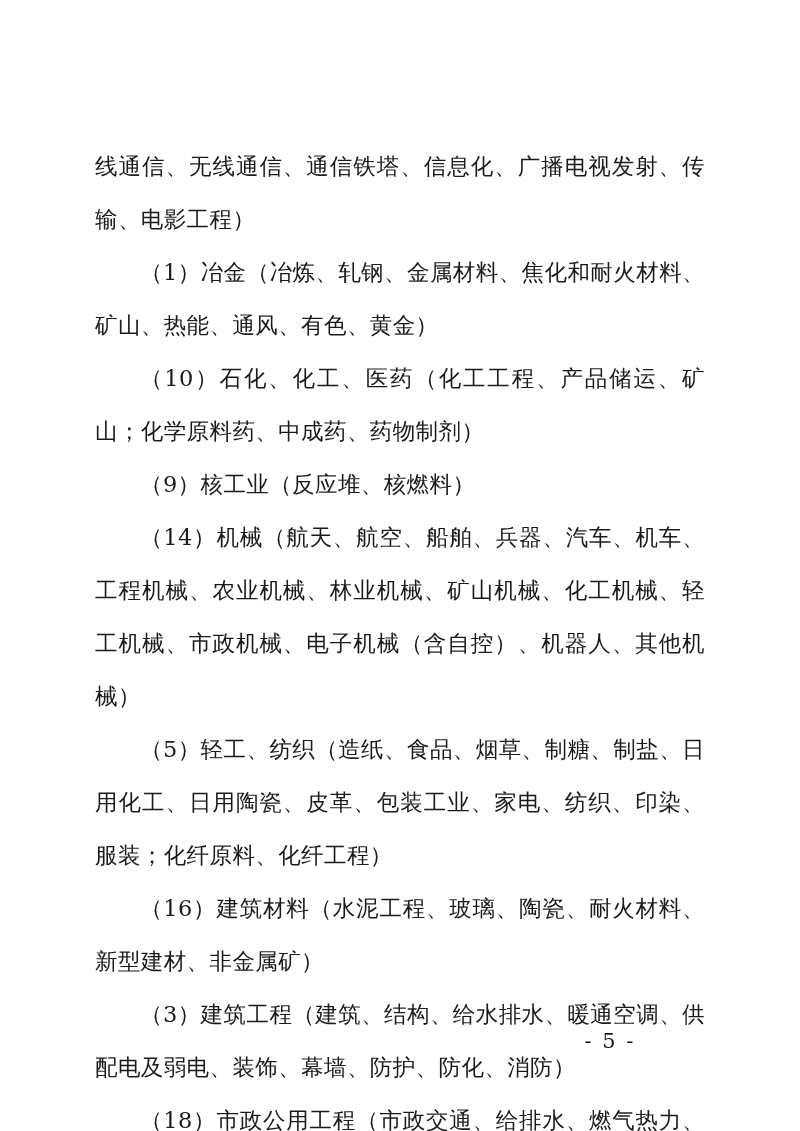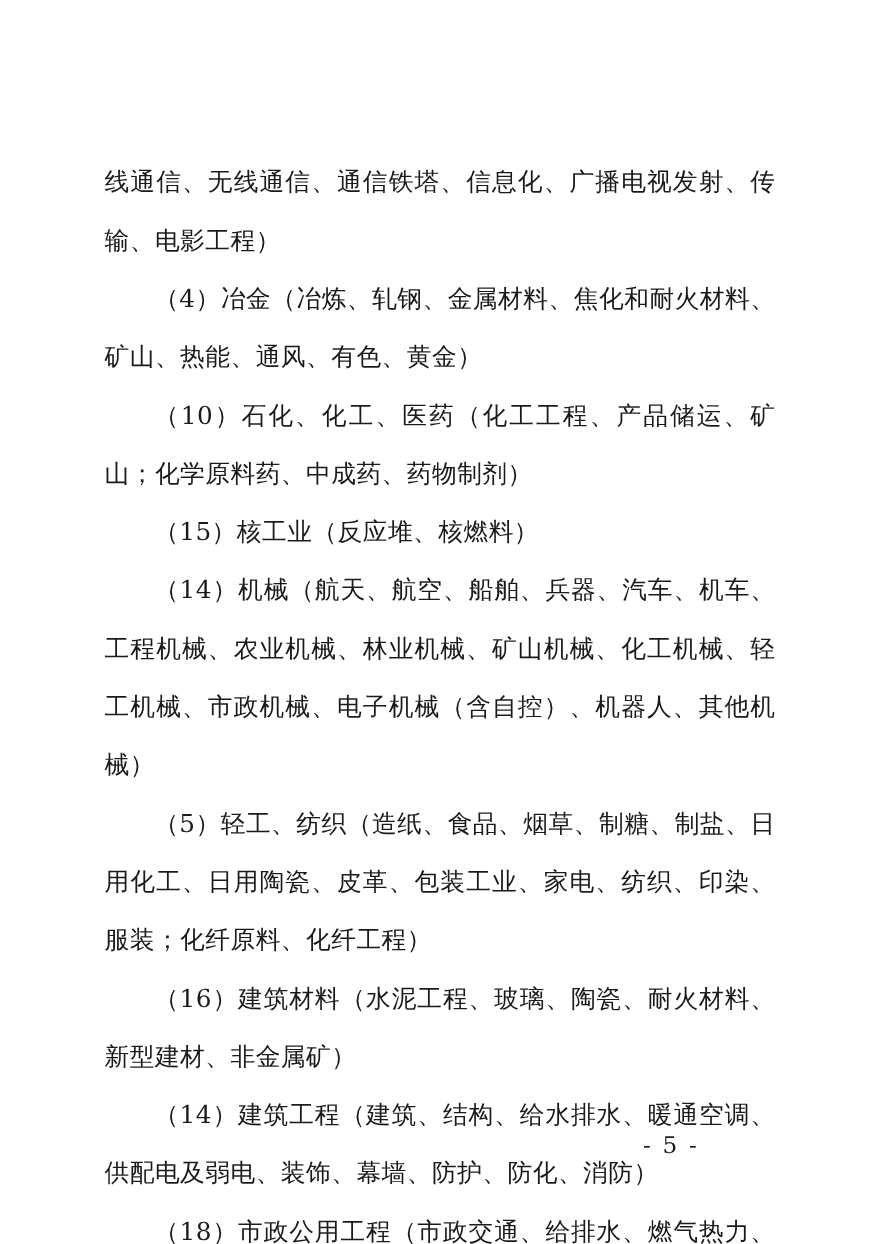--- a/index.html
+++ b/index.html
@@ -53,26 +53,26 @@
     display: inline-block;
     padding-left: 420px;
   }
 </style>
 </head>
 <body>
 
 <div class="page">
   <div class="body-text">
     <p class="para">线通信、无线通信、通信铁塔、信息化、广播电视发射、传输、电影工程）</p>
-    <p class="indent">（4）冶金（冶炼、轧钢、金属材料、焦化和耐火材料、矿山、热能、通风、有色、黄金）</p>
+    <p class="indent">（1）冶金（冶炼、轧钢、金属材料、焦化和耐火材料、矿山、热能、通风、有色、黄金）</p>
     <p class="indent">（10）石化、化工、医药（化工工程、产品储运、矿山；化学原料药、中成药、药物制剂）</p>
-    <p class="indent">（15）核工业（反应堆、核燃料）</p>
+    <p class="indent">（9）核工业（反应堆、核燃料）</p>
     <p class="indent">（14）机械（航天、航空、船舶、兵器、汽车、机车、工程机械、农业机械、林业机械、矿山机械、化工机械、轻工机械、市政机械、电子机械（含自控）、机器人、其他机械）</p>
     <p class="indent">（5）轻工、纺织（造纸、食品、烟草、制糖、制盐、日用化工、日用陶瓷、皮革、包装工业、家电、纺织、印染、服装；化纤原料、化纤工程）</p>
     <p class="indent">（16）建筑材料（水泥工程、玻璃、陶瓷、耐火材料、新型建材、非金属矿）</p>
-    <p class="indent">（14）建筑工程（建筑、结构、给水排水、暖通空调、供配电及弱电、装饰、幕墙、防护、防化、消防）</p>
+    <p class="indent">（3）建筑工程（建筑、结构、给水排水、暖通空调、供配电及弱电、装饰、幕墙、防护、防化、消防）</p>
     <p class="indent">（18）市政公用工程（市政交通、给排水、燃气热力、风景园林、环境卫生）</p>
   </div>
 </div>
 
 <div class="footer">
   <span class="footer-inner">- 5 -</span>
 </div>
 
 </body></html>

